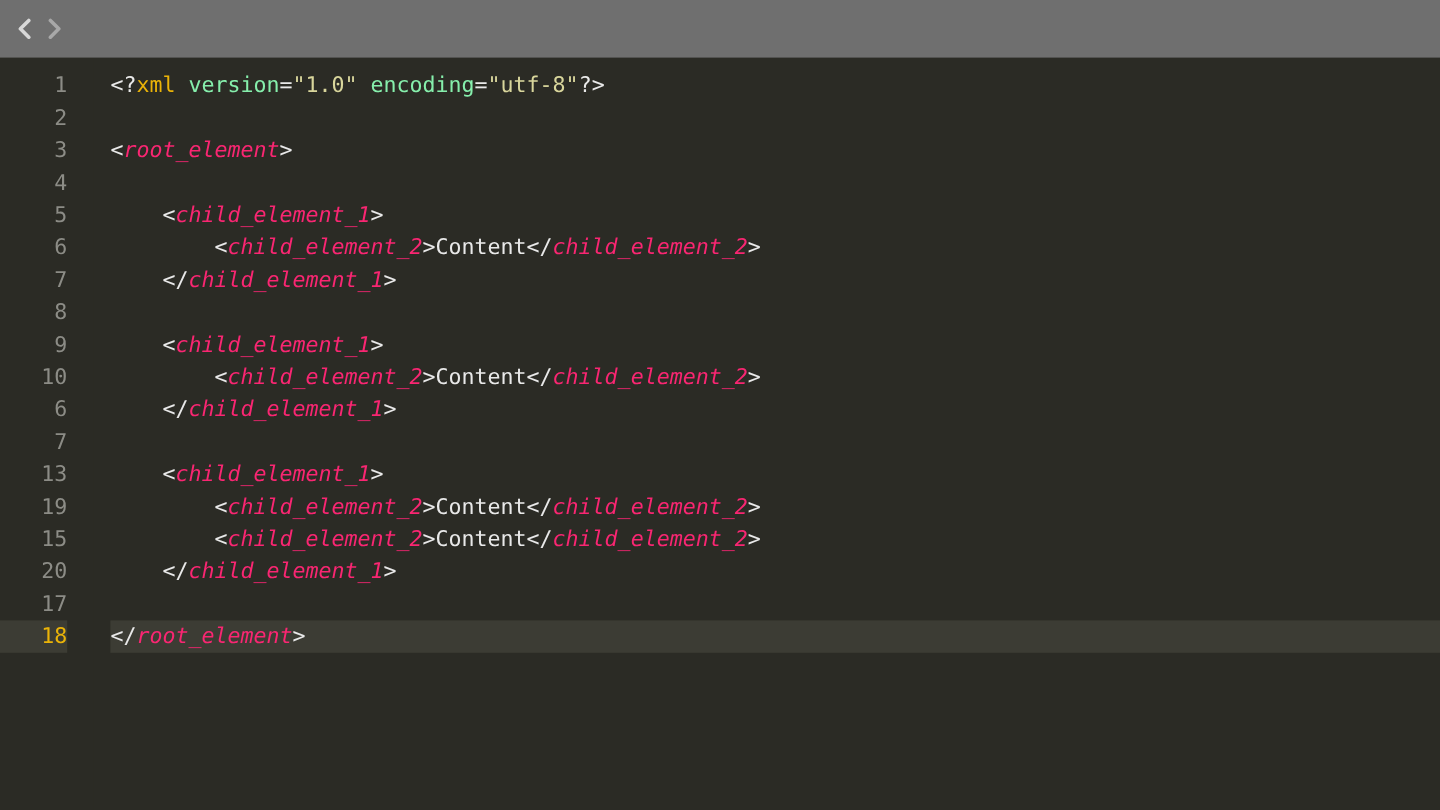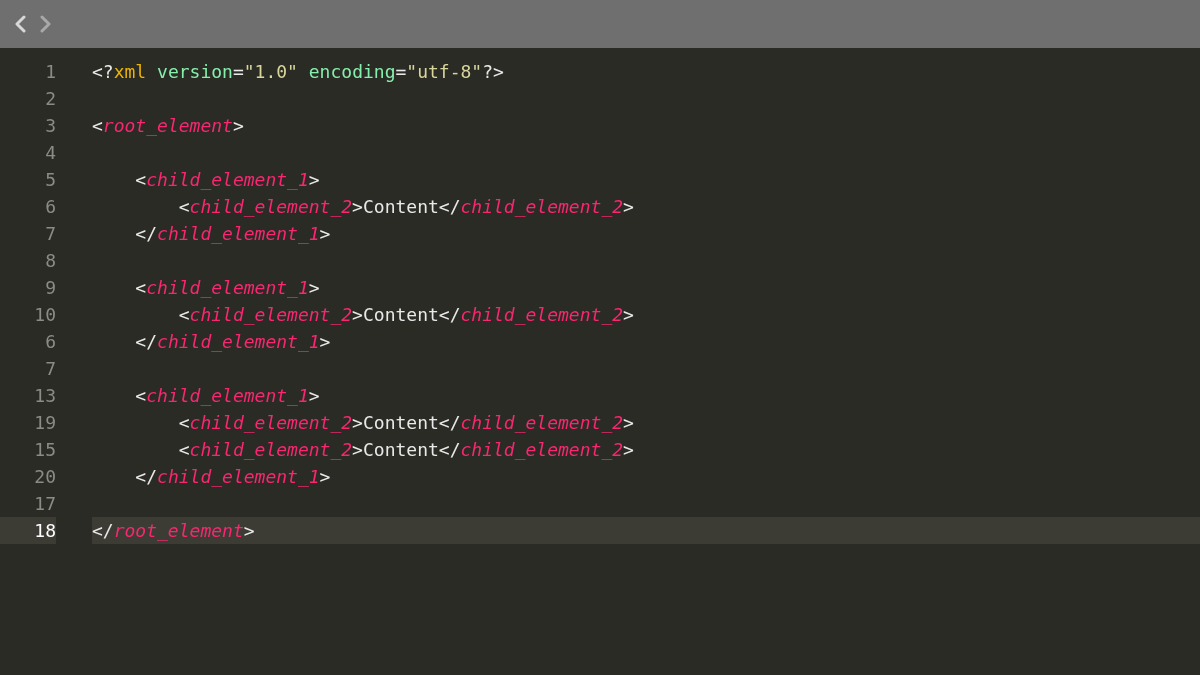--- a/index.html
+++ b/index.html
@@ -75,21 +75,21 @@
   }
   .gutter {
     width: 78px;
     text-align: right;
     color: #8c8c86;
     padding: 10px 22px 0 0;
     user-select: none;
     background: #2b2b25;
   }
   .gutter .ln { height: 27px; }
-  .gutter .ln.active { background: #3c3c34; color: #ffffff; }
+  .gutter .ln.active { background: #3c3c34; color: #eab308; }
   .code-area {
     flex: 1;
     padding: 10px 0 0 14px;
     color: #e8e8e8;
     white-space: pre;
     position: relative;
   }
   .code-line { height: 27px; }
   .code-line.active { background: #3c3c34; }
   .tok-ang   { color: #e9e9e9; }      

